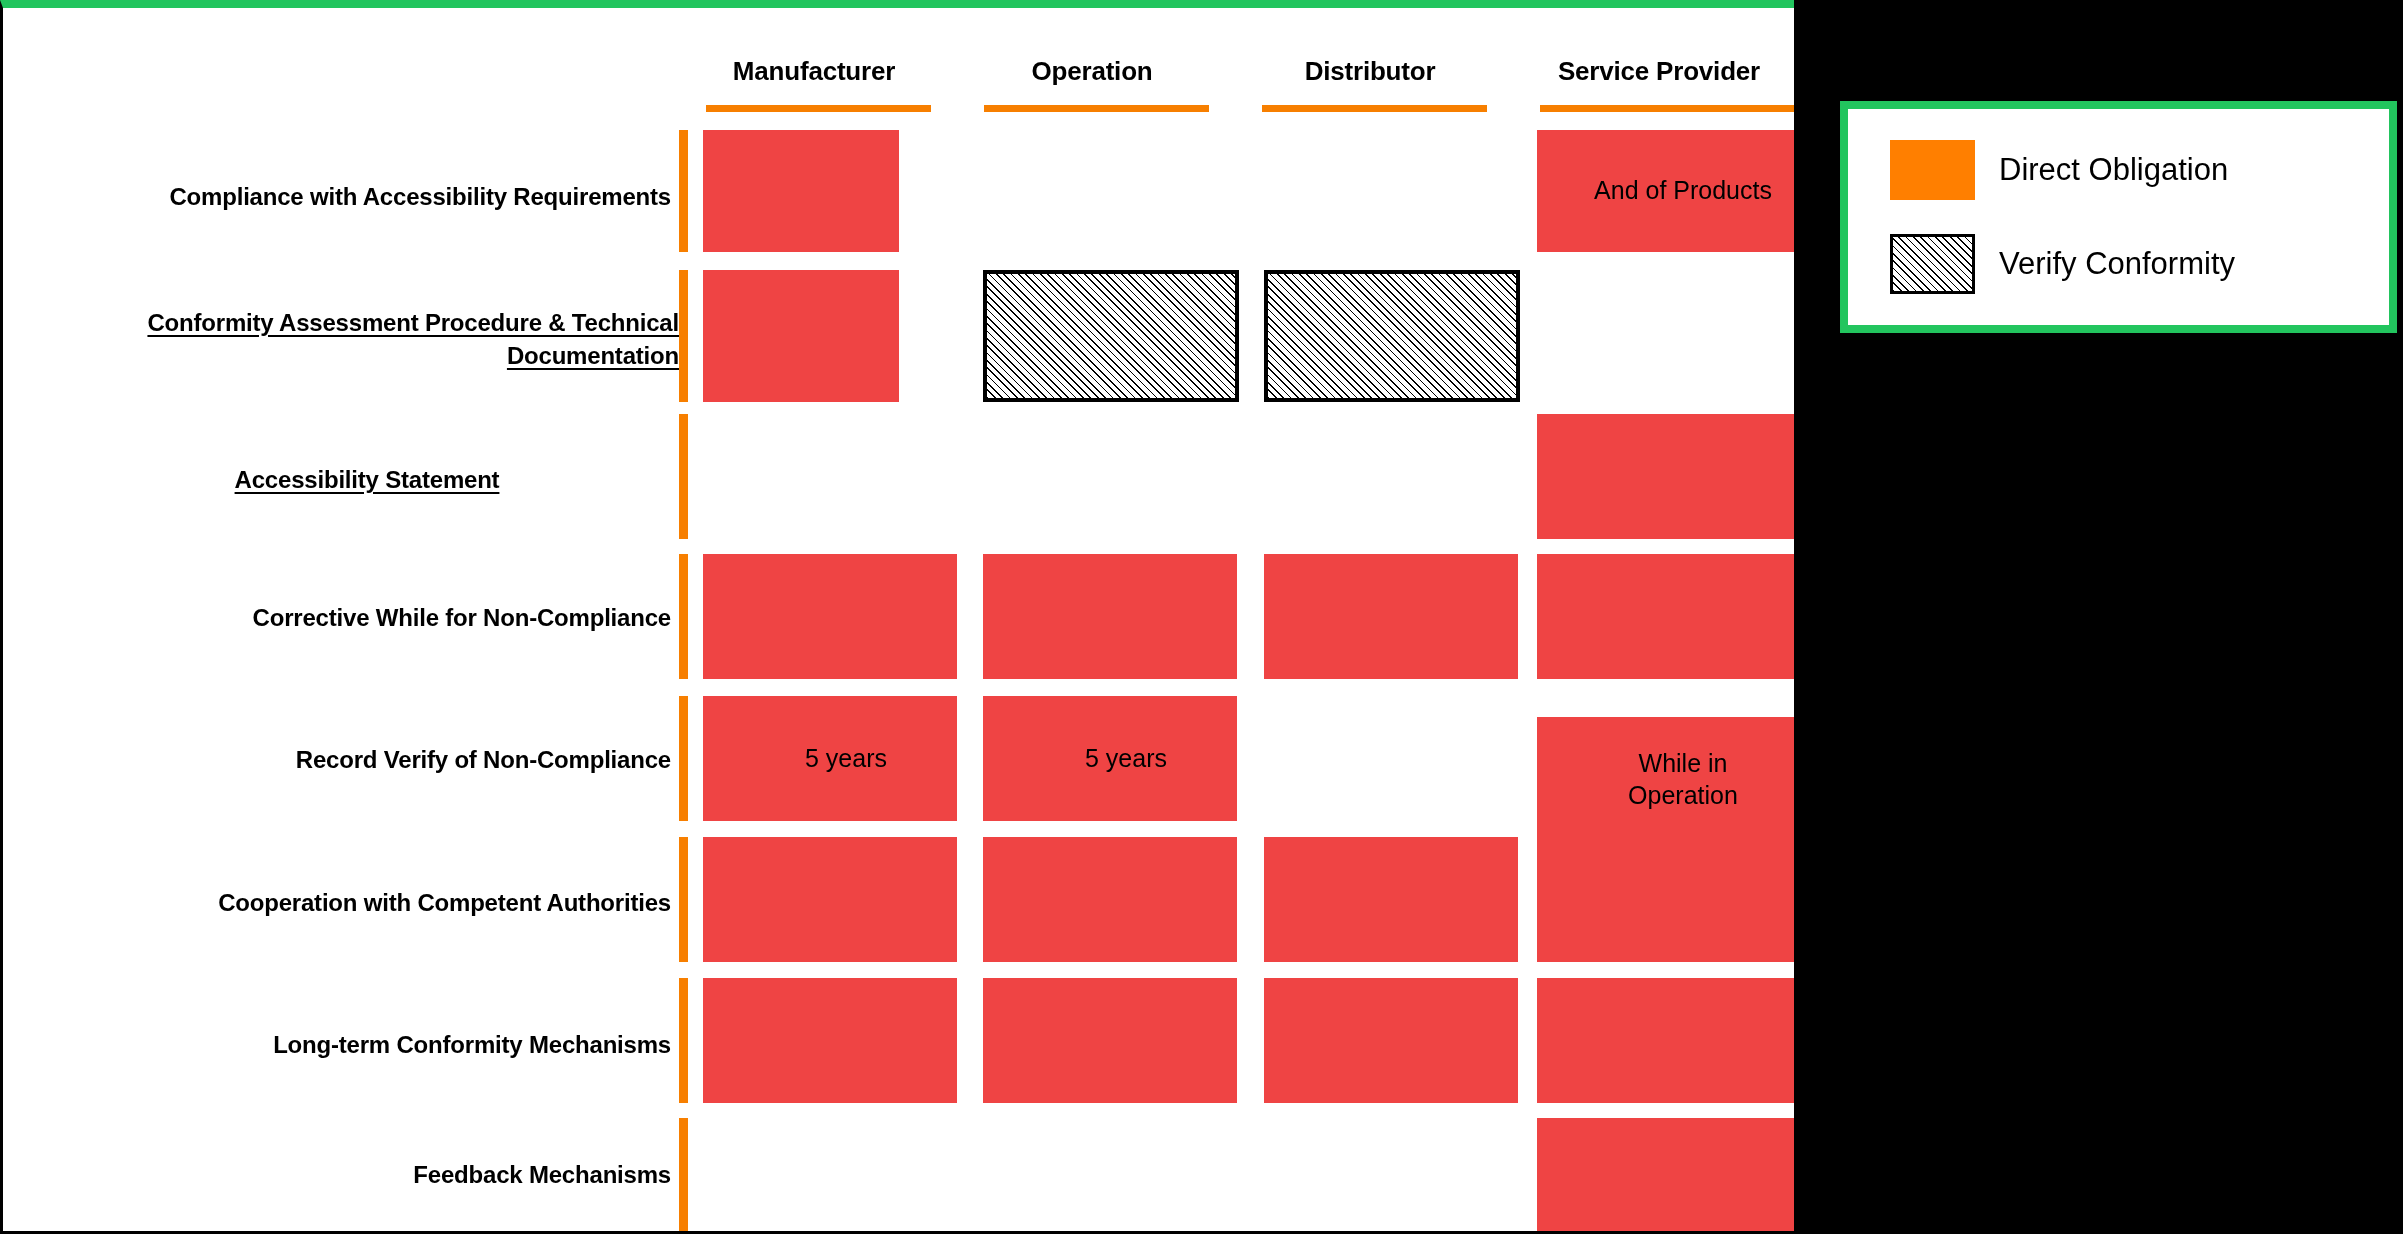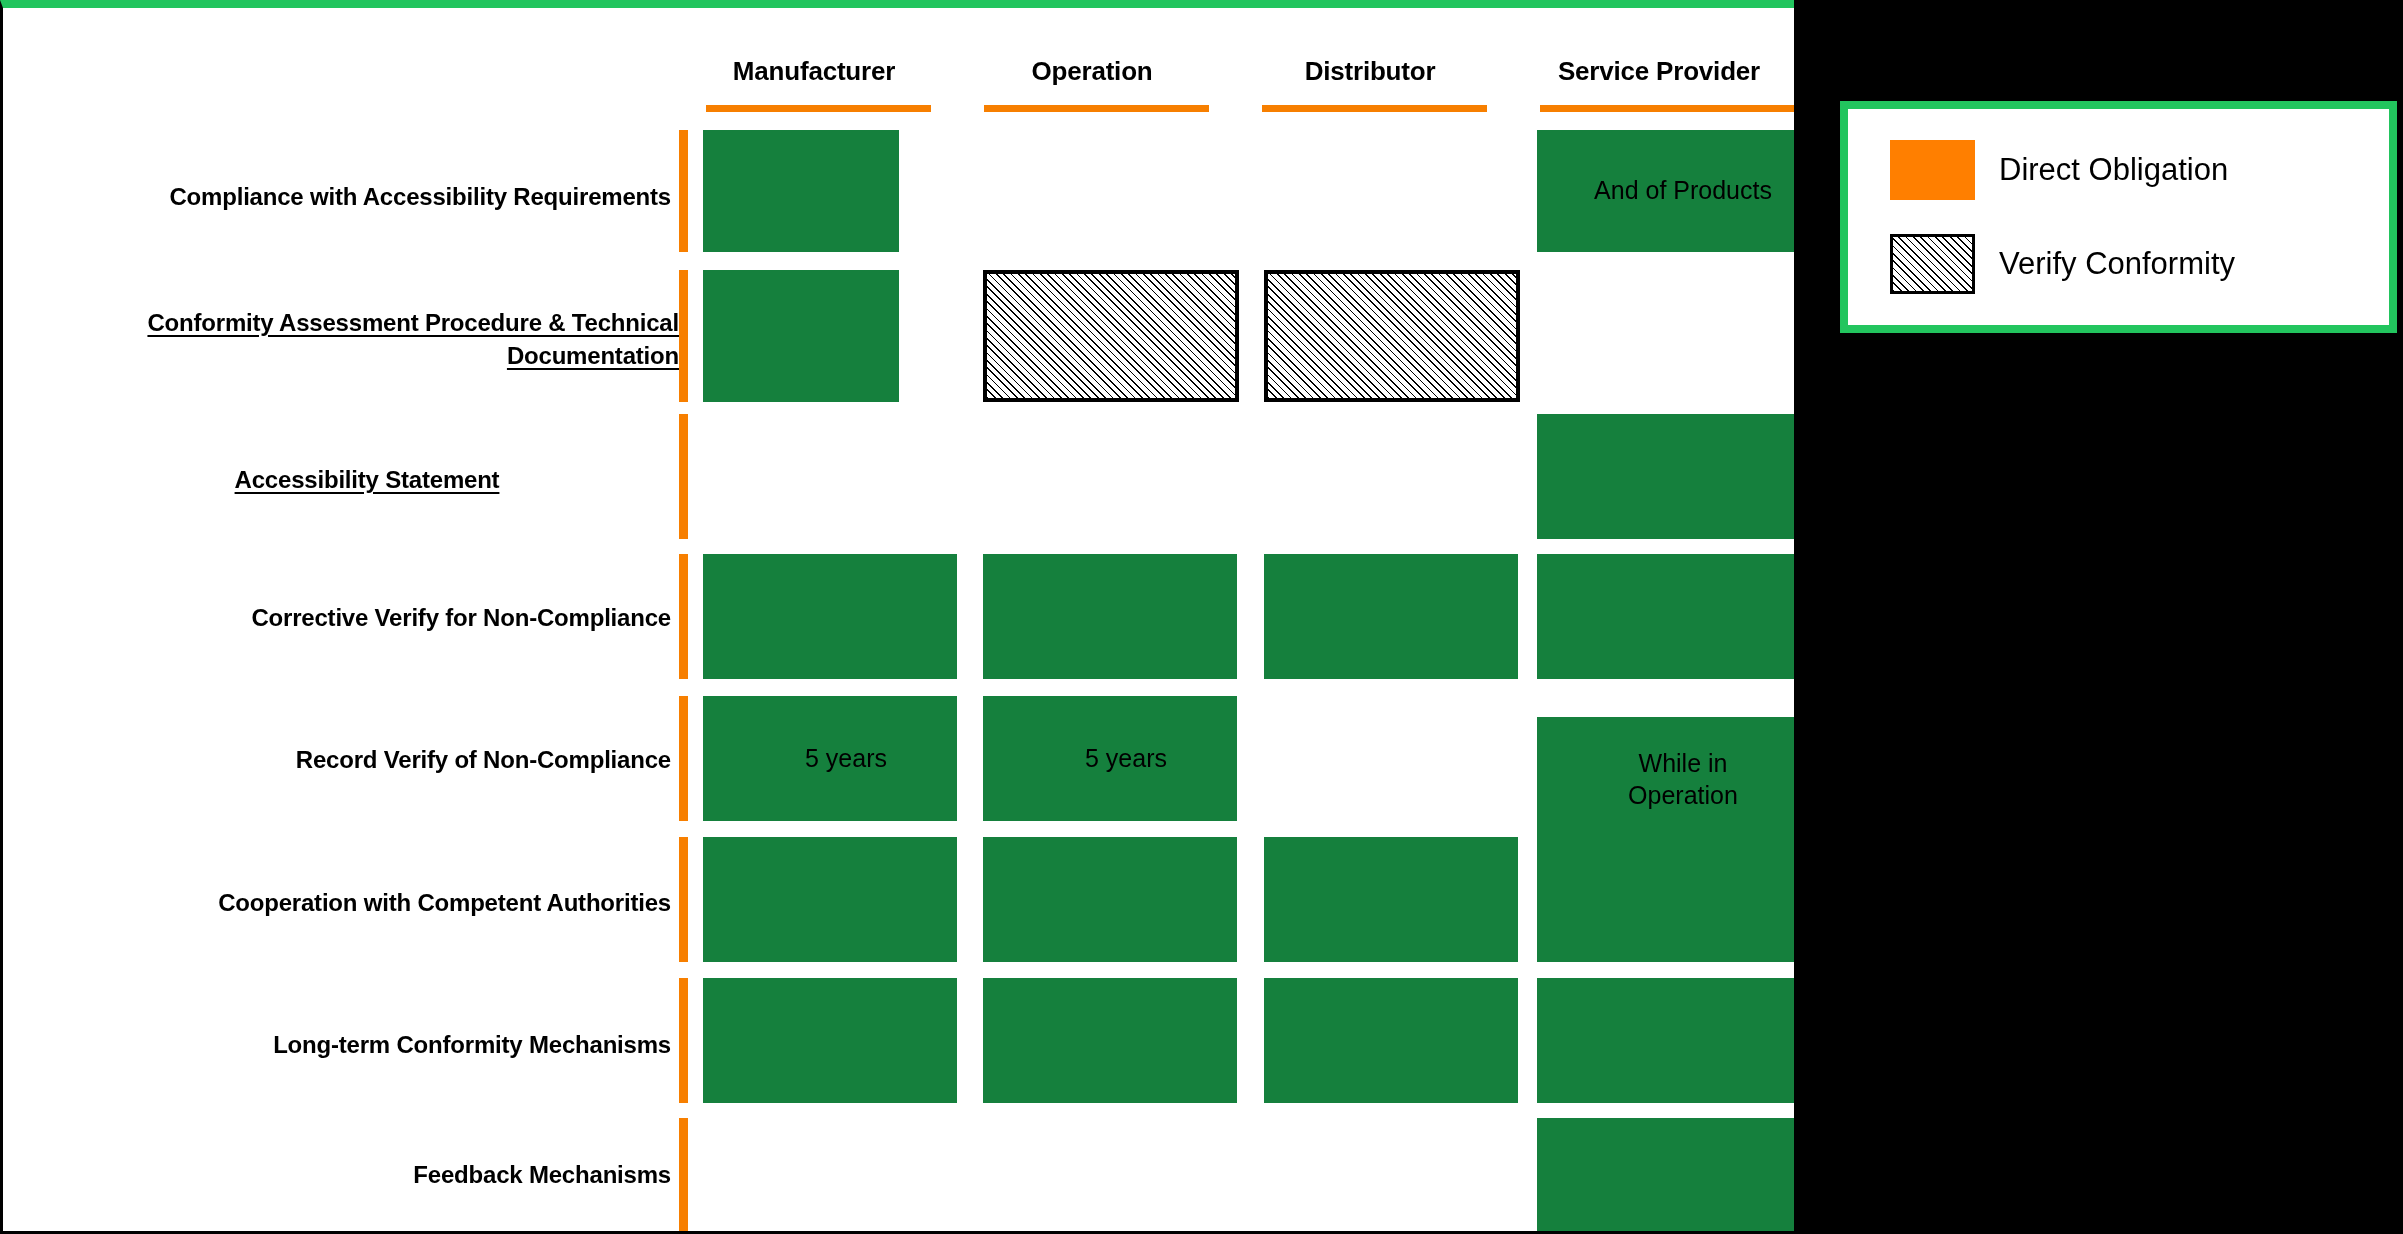--- a/index.html
+++ b/index.html
@@ -78,21 +78,21 @@
     box-sizing: border-box;
     display: flex;
     align-items: center;
     justify-content: center;
     text-align: center;
     font-size: 25px;
     color: #000000;
     line-height: 1.25;
   }
   .cell.direct {
-    background: #15803d;
+    background: #ef4444;
     padding-left: 32px;
   }
   .cell.verify {
     border: 4px solid #000000;
     background-color: #ffffff;
     background-image: repeating-linear-gradient(
       45deg,
       #000000 0px, #000000 1.2px,
       #ffffff 1.2px, #ffffff 5.2px
     );
@@ -191,21 +191,21 @@
   <div class="cell verify" style="left:1261px; top:262px; width:256px; height:132px;"></div>
 
   <div class="row-label underlined" style="left:60px; width:608px; top:455px;text-align:center;">
     <span>Accessibility Statement</span>
   </div>
   <div class="axis-tick" style="top:406px; height:125px;"></div>
 
   <div class="cell direct" style="left:1534px; top:406px; width:260px; height:125px;"></div>
 
   <div class="row-label" style="left:60px; width:608px; top:593px;">
-    <span>Corrective Verify for Non-Compliance</span>
+    <span>Corrective While for Non-Compliance</span>
   </div>
   <div class="axis-tick" style="top:546px; height:125px;"></div>
 
   <div class="cell direct" style="left:700px; top:546px; width:254px; height:125px;"></div>
   <div class="cell direct" style="left:980px; top:546px; width:254px; height:125px;"></div>
   <div class="cell direct" style="left:1261px; top:546px; width:254px; height:125px;"></div>
   <div class="cell direct" style="left:1534px; top:546px; width:260px; height:125px;"></div>
 
   <div class="row-label" style="left:60px; width:608px; top:735px;">
     <span>Record Verify of Non-Compliance</span>

